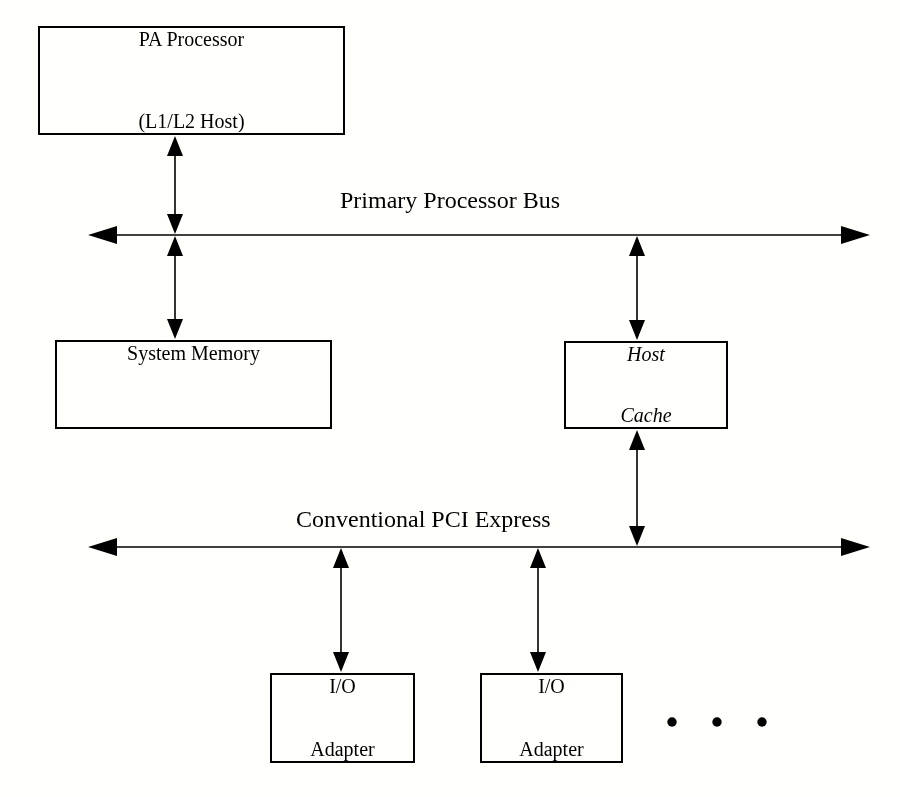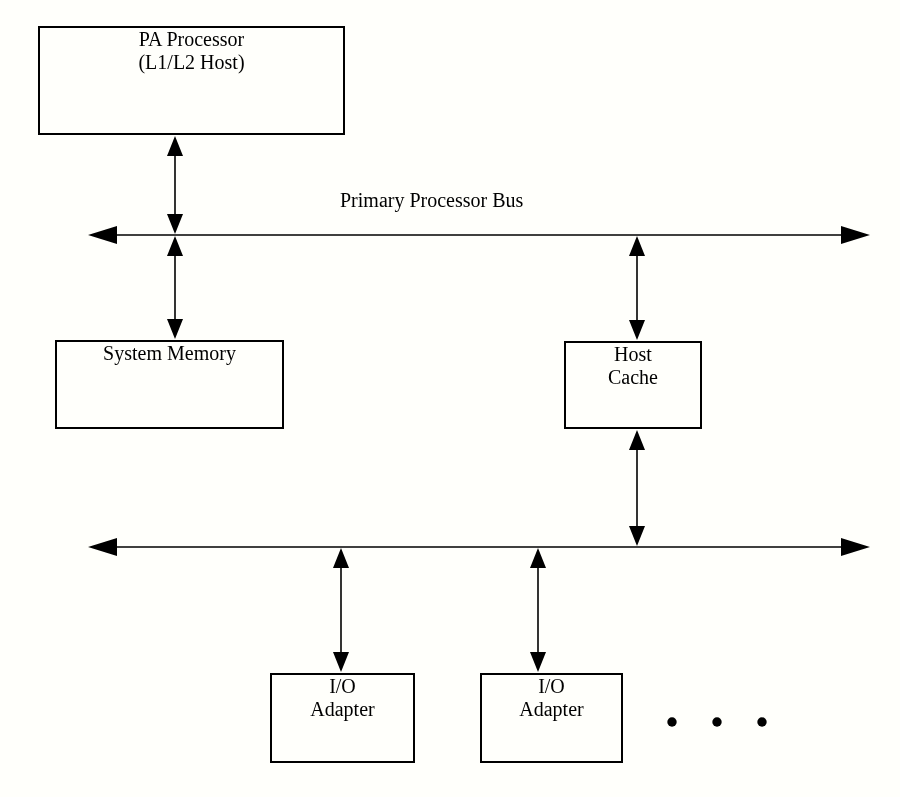--- a/index.html
+++ b/index.html
@@ -21,36 +21,36 @@
     top: 0;
     width: 900px;
     height: 797px;
   }
   .box {
     position: absolute;
     border: 2px solid #000000;
     box-sizing: border-box;
     display: flex;
     flex-direction: column;
-    justify-content: flex-start;
+    justify-content: space-between;
     align-items: center;
     text-align: center;
     font-size: 20px;
     line-height: 23px;
     background: transparent;
   }
   .box span { display: block; white-space: nowrap; }
   .box-pa-processor  { left: 38px;  top: 26px;  width: 307px; height: 109px; }
-  .box-system-memory { left: 55px;  top: 340px; width: 229px; height: 89px; }
-  .box-host-bridge   { left: 564px; top: 341px; width: 138px; height: 88px; }
+  .box-system-memory { left: 55px;  top: 340px; width: 277px; height: 89px; }
+  .box-host-bridge   { left: 564px; top: 341px; width: 164px; height: 88px; font-style: italic; }
   .box-io-adapter-1  { left: 270px; top: 673px; width: 145px; height: 90px; }
   .box-io-adapter-2  { left: 480px; top: 673px; width: 143px; height: 90px; }
   .bus-label {
     position: absolute;
-    font-size: 20px;
+    font-size: 24px;
     line-height: 23px;
     white-space: nowrap;
   }
   .bus-label-primary { left: 340px; top: 189px; }
   .bus-label-pci     { left: 296px; top: 508px; }
 </style>
 </head>
 <body>
 
 <div class="diagram">
@@ -131,14 +131,15 @@
     <span>Adapter</span>
   </div>
 
   <div class="box box-io-adapter-2">
     <span>I/O</span>
     <span>Adapter</span>
   </div>
 
   <div class="bus-label bus-label-primary">Primary Processor Bus</div>
 
+  <div class="bus-label bus-label-pci">Conventional PCI Express</div>
 
 </div>
 
 </body></html>

